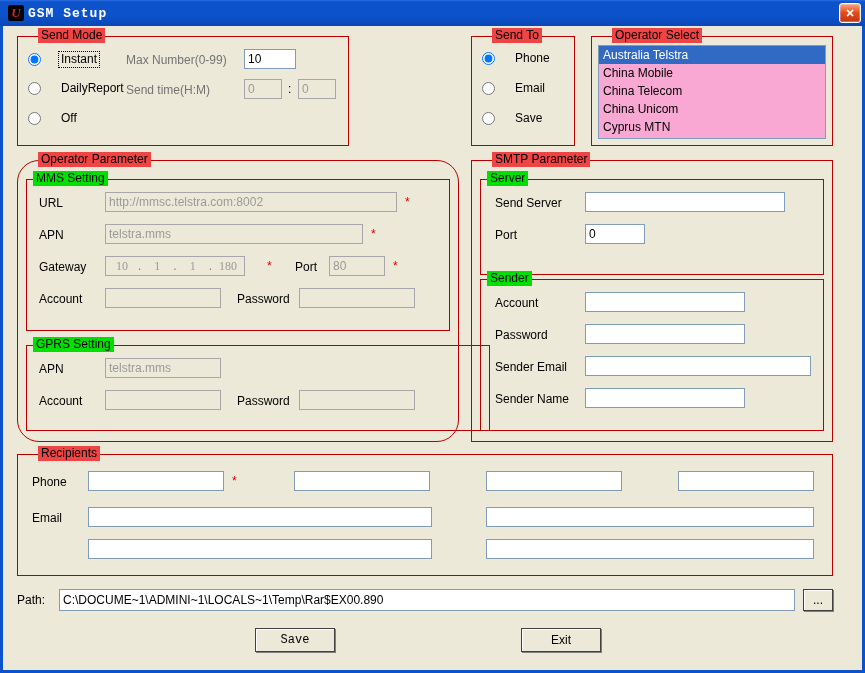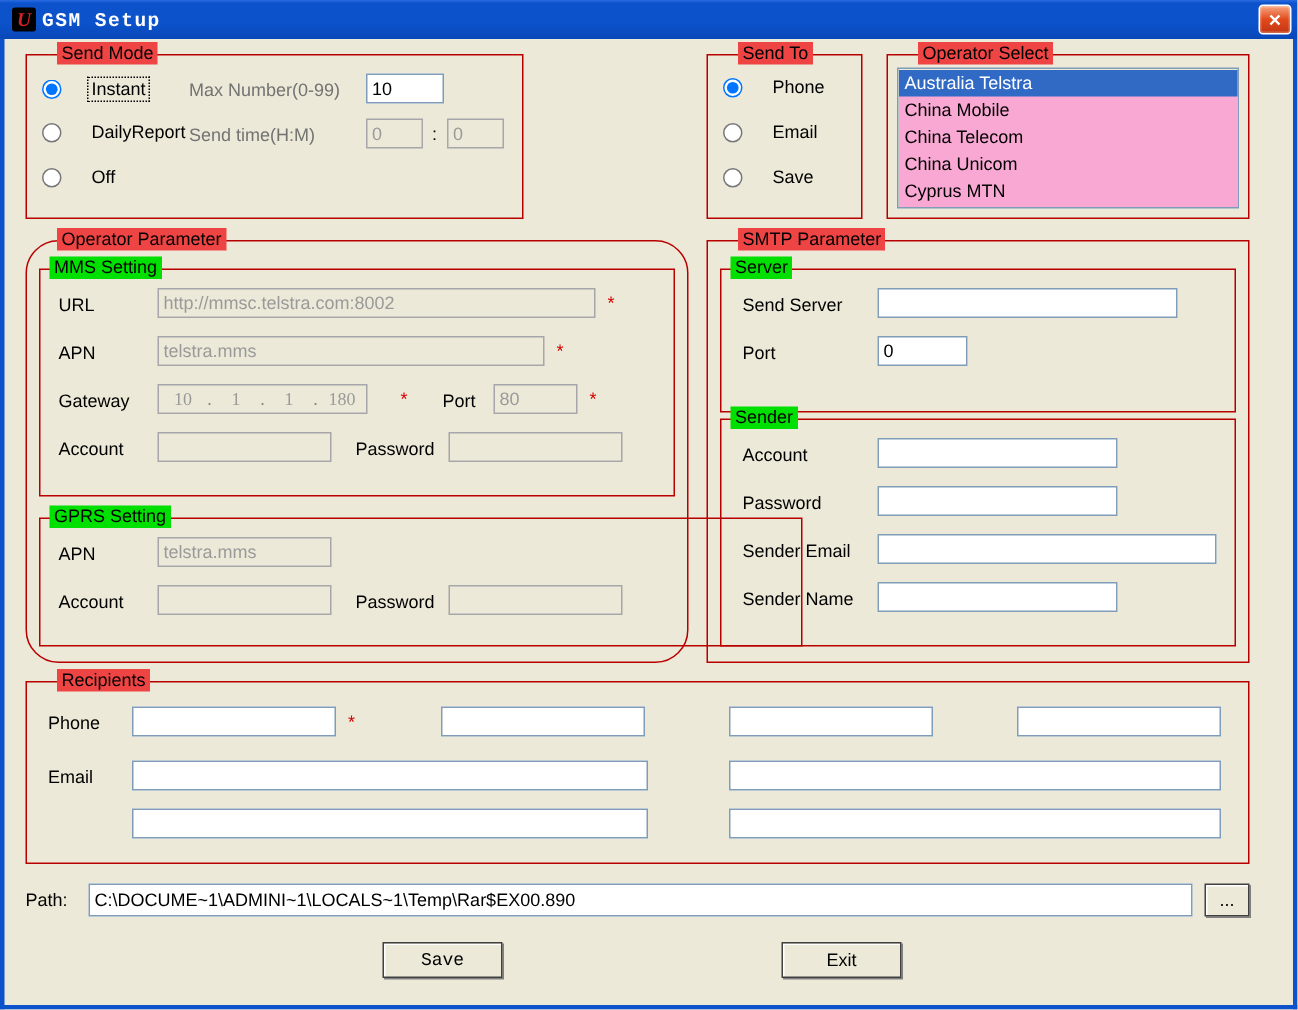--- a/index.html
+++ b/index.html
@@ -208,21 +208,21 @@
       <div style="position:absolute; left:268px; top:80px;">Port</div>
       <input class="txt" disabled="" style="position: absolute; left: 302px; top: 76px; width: 56px;" value="80">
       <span class="ast" style="position:absolute; left:362px; top:79px;">*</span>
 
       <div style="position:absolute; left:12px; top:112px;">Account</div>
       <input class="txt" disabled="" style="position: absolute; left: 78px; top: 108px; width: 116px;">
       <div style="position:absolute; left:210px; top:112px;">Password</div>
       <input class="txt" disabled="" style="position: absolute; left: 272px; top: 108px; width: 116px;">
     </div>
 
-    <div class="subgroup" style="left:8px; top:184px; width:509px; height:86px;">
+    <div class="subgroup" style="left:8px; top:184px; width:464px; height:86px;">
       <div class="legend">GPRS Setting</div>
       <div style="position:absolute; left:12px; top:16px;">APN</div>
       <input class="txt" disabled="" style="position: absolute; left: 78px; top: 12px; width: 116px;" value="telstra.mms">
       <div style="position:absolute; left:12px; top:48px;">Account</div>
       <input class="txt" disabled="" style="position: absolute; left: 78px; top: 44px; width: 116px;">
       <div style="position:absolute; left:210px; top:48px;">Password</div>
       <input class="txt" disabled="" style="position: absolute; left: 272px; top: 44px; width: 116px;">
     </div>
   </div>
 

